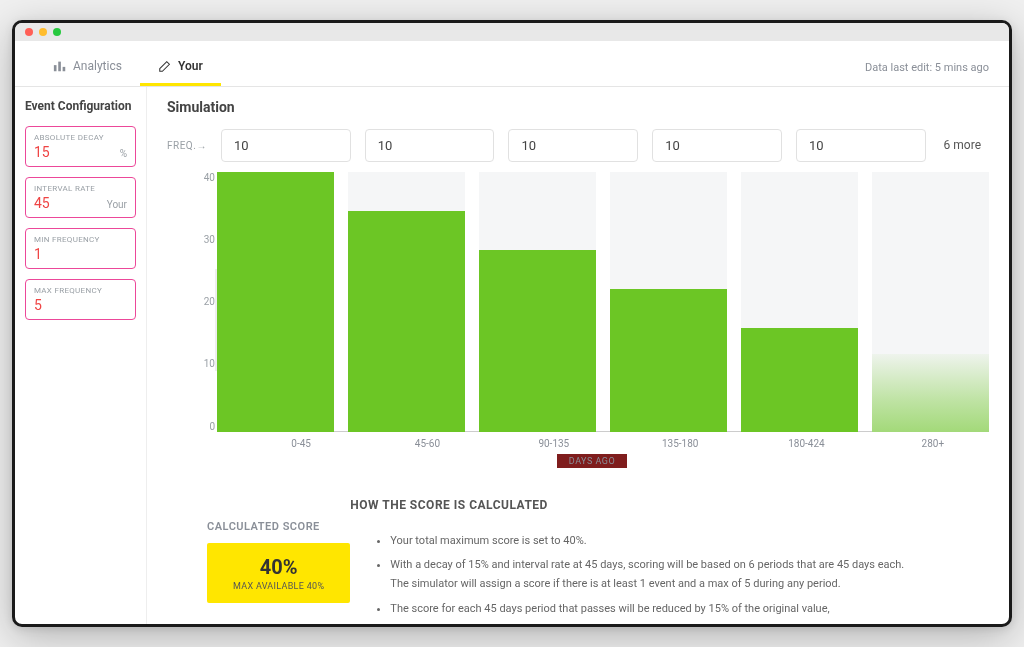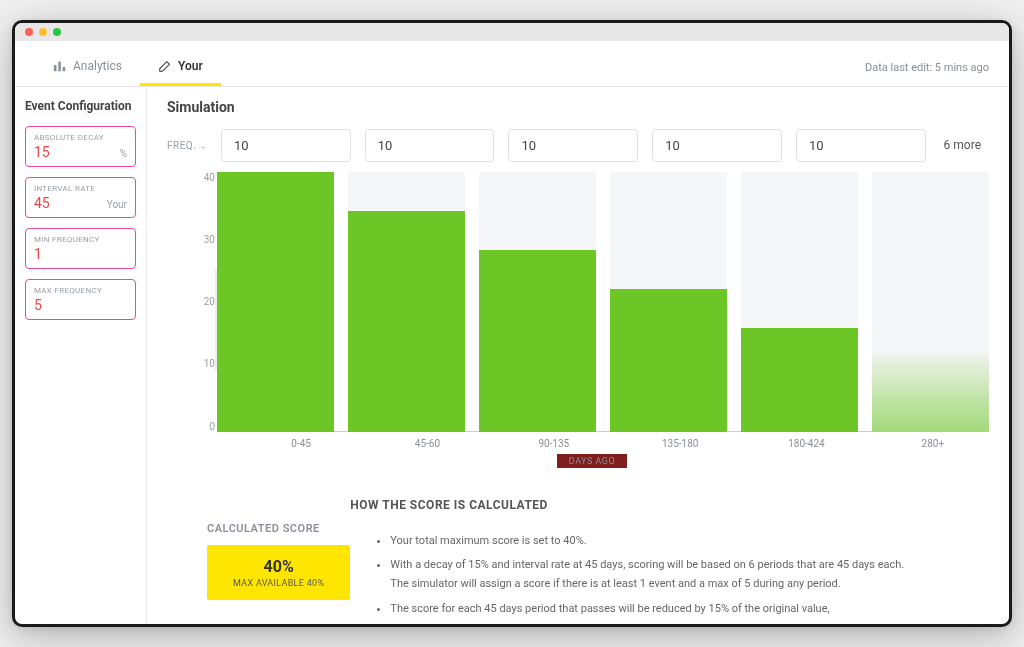--- a/index.html
+++ b/index.html
@@ -131,21 +131,21 @@
   .x-axis-wrap { text-align: center; margin-bottom: 20px; }
 
   .results { display: flex; padding: 10px 0 0 40px; align-items: center; }
   .calc-score h4 { font-size: 11px; letter-spacing: 0.5px; color: #8a8f98; font-weight: 600; margin-bottom: 10px; }
   .score-box {
     background: #ffe600;
     padding: 12px 26px;
     text-align: center;
     border-radius: 2px;
   }
-  .score-box .big { font-size: 16px; font-weight: 700; color: #333; }
+  .score-box .big { font-size: 20px; font-weight: 700; color: #333; }
   .score-box .sub { font-size: 9px; letter-spacing: 0.3px; color: #555; margin-top: 2px; }
   .how h4 { font-size: 12px; letter-spacing: 0.5px; color: #555; font-weight: 700; margin-bottom: 20px; }
   .how ul { list-style: disc; padding-left: 40px; }
   .how li { font-size: 11px; color: #666; line-height: 1.7; margin-bottom: 6px; max-width: 520px; }
 </style>
 </head>
 <body>
 
 <div class="window">
   <div class="titlebar">

